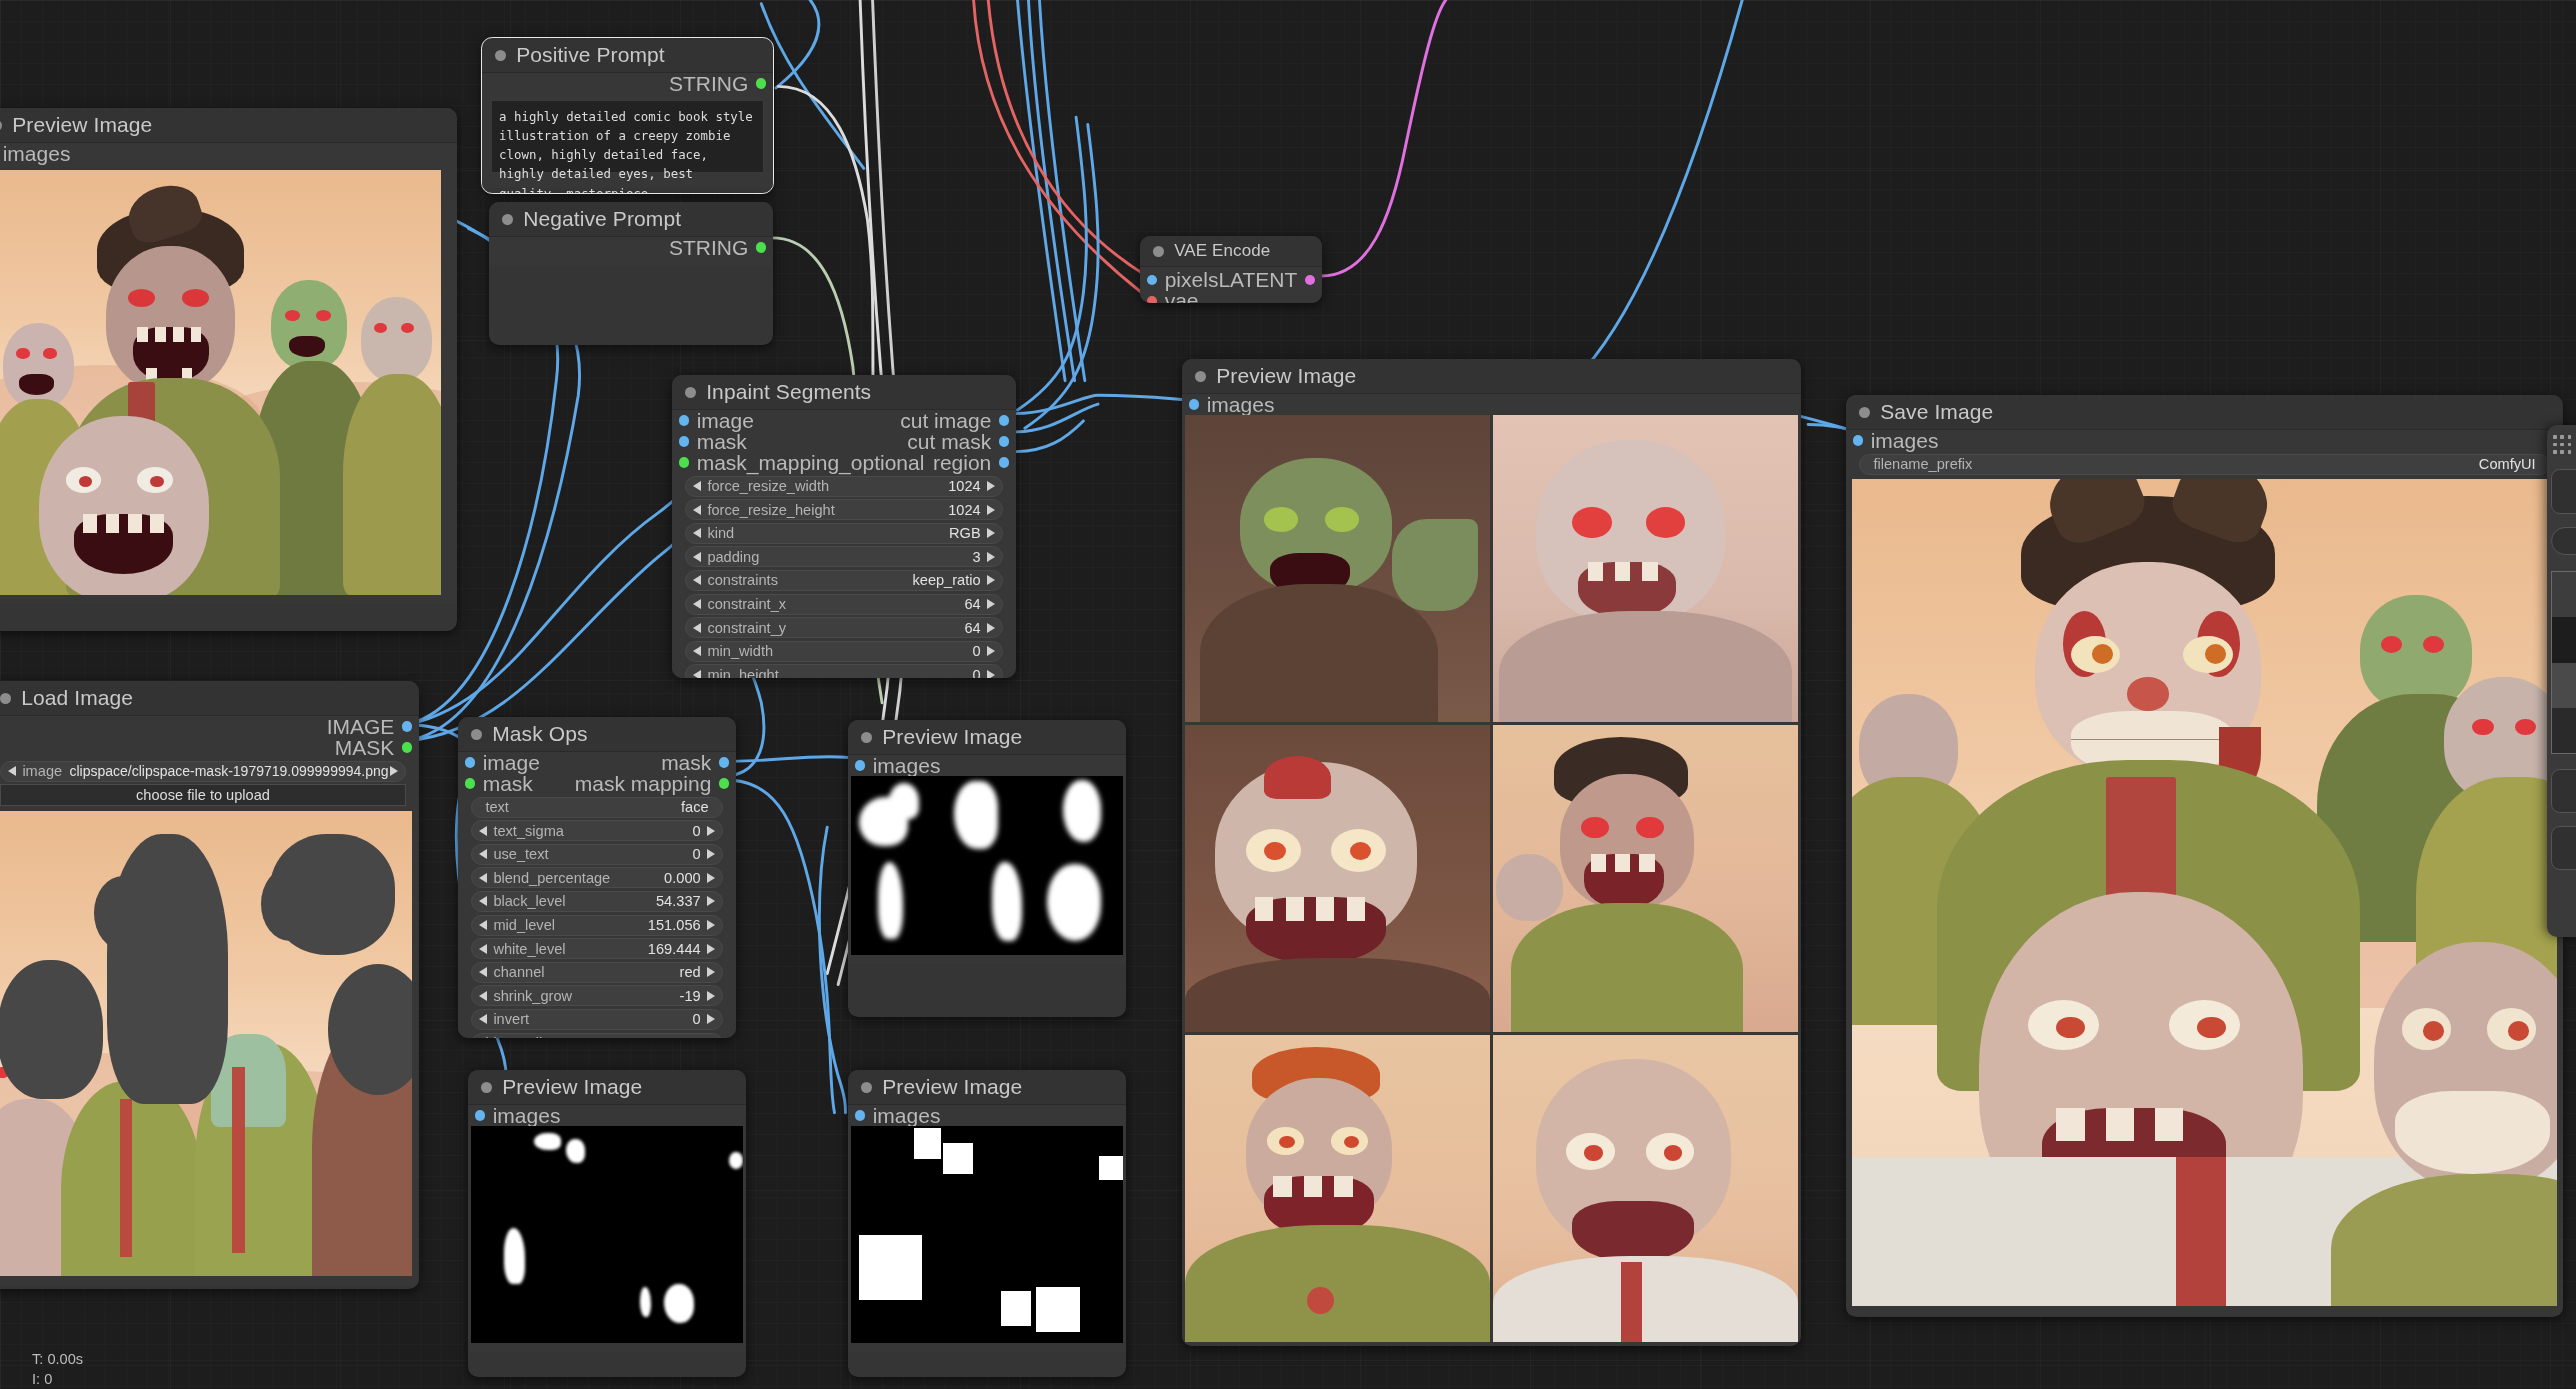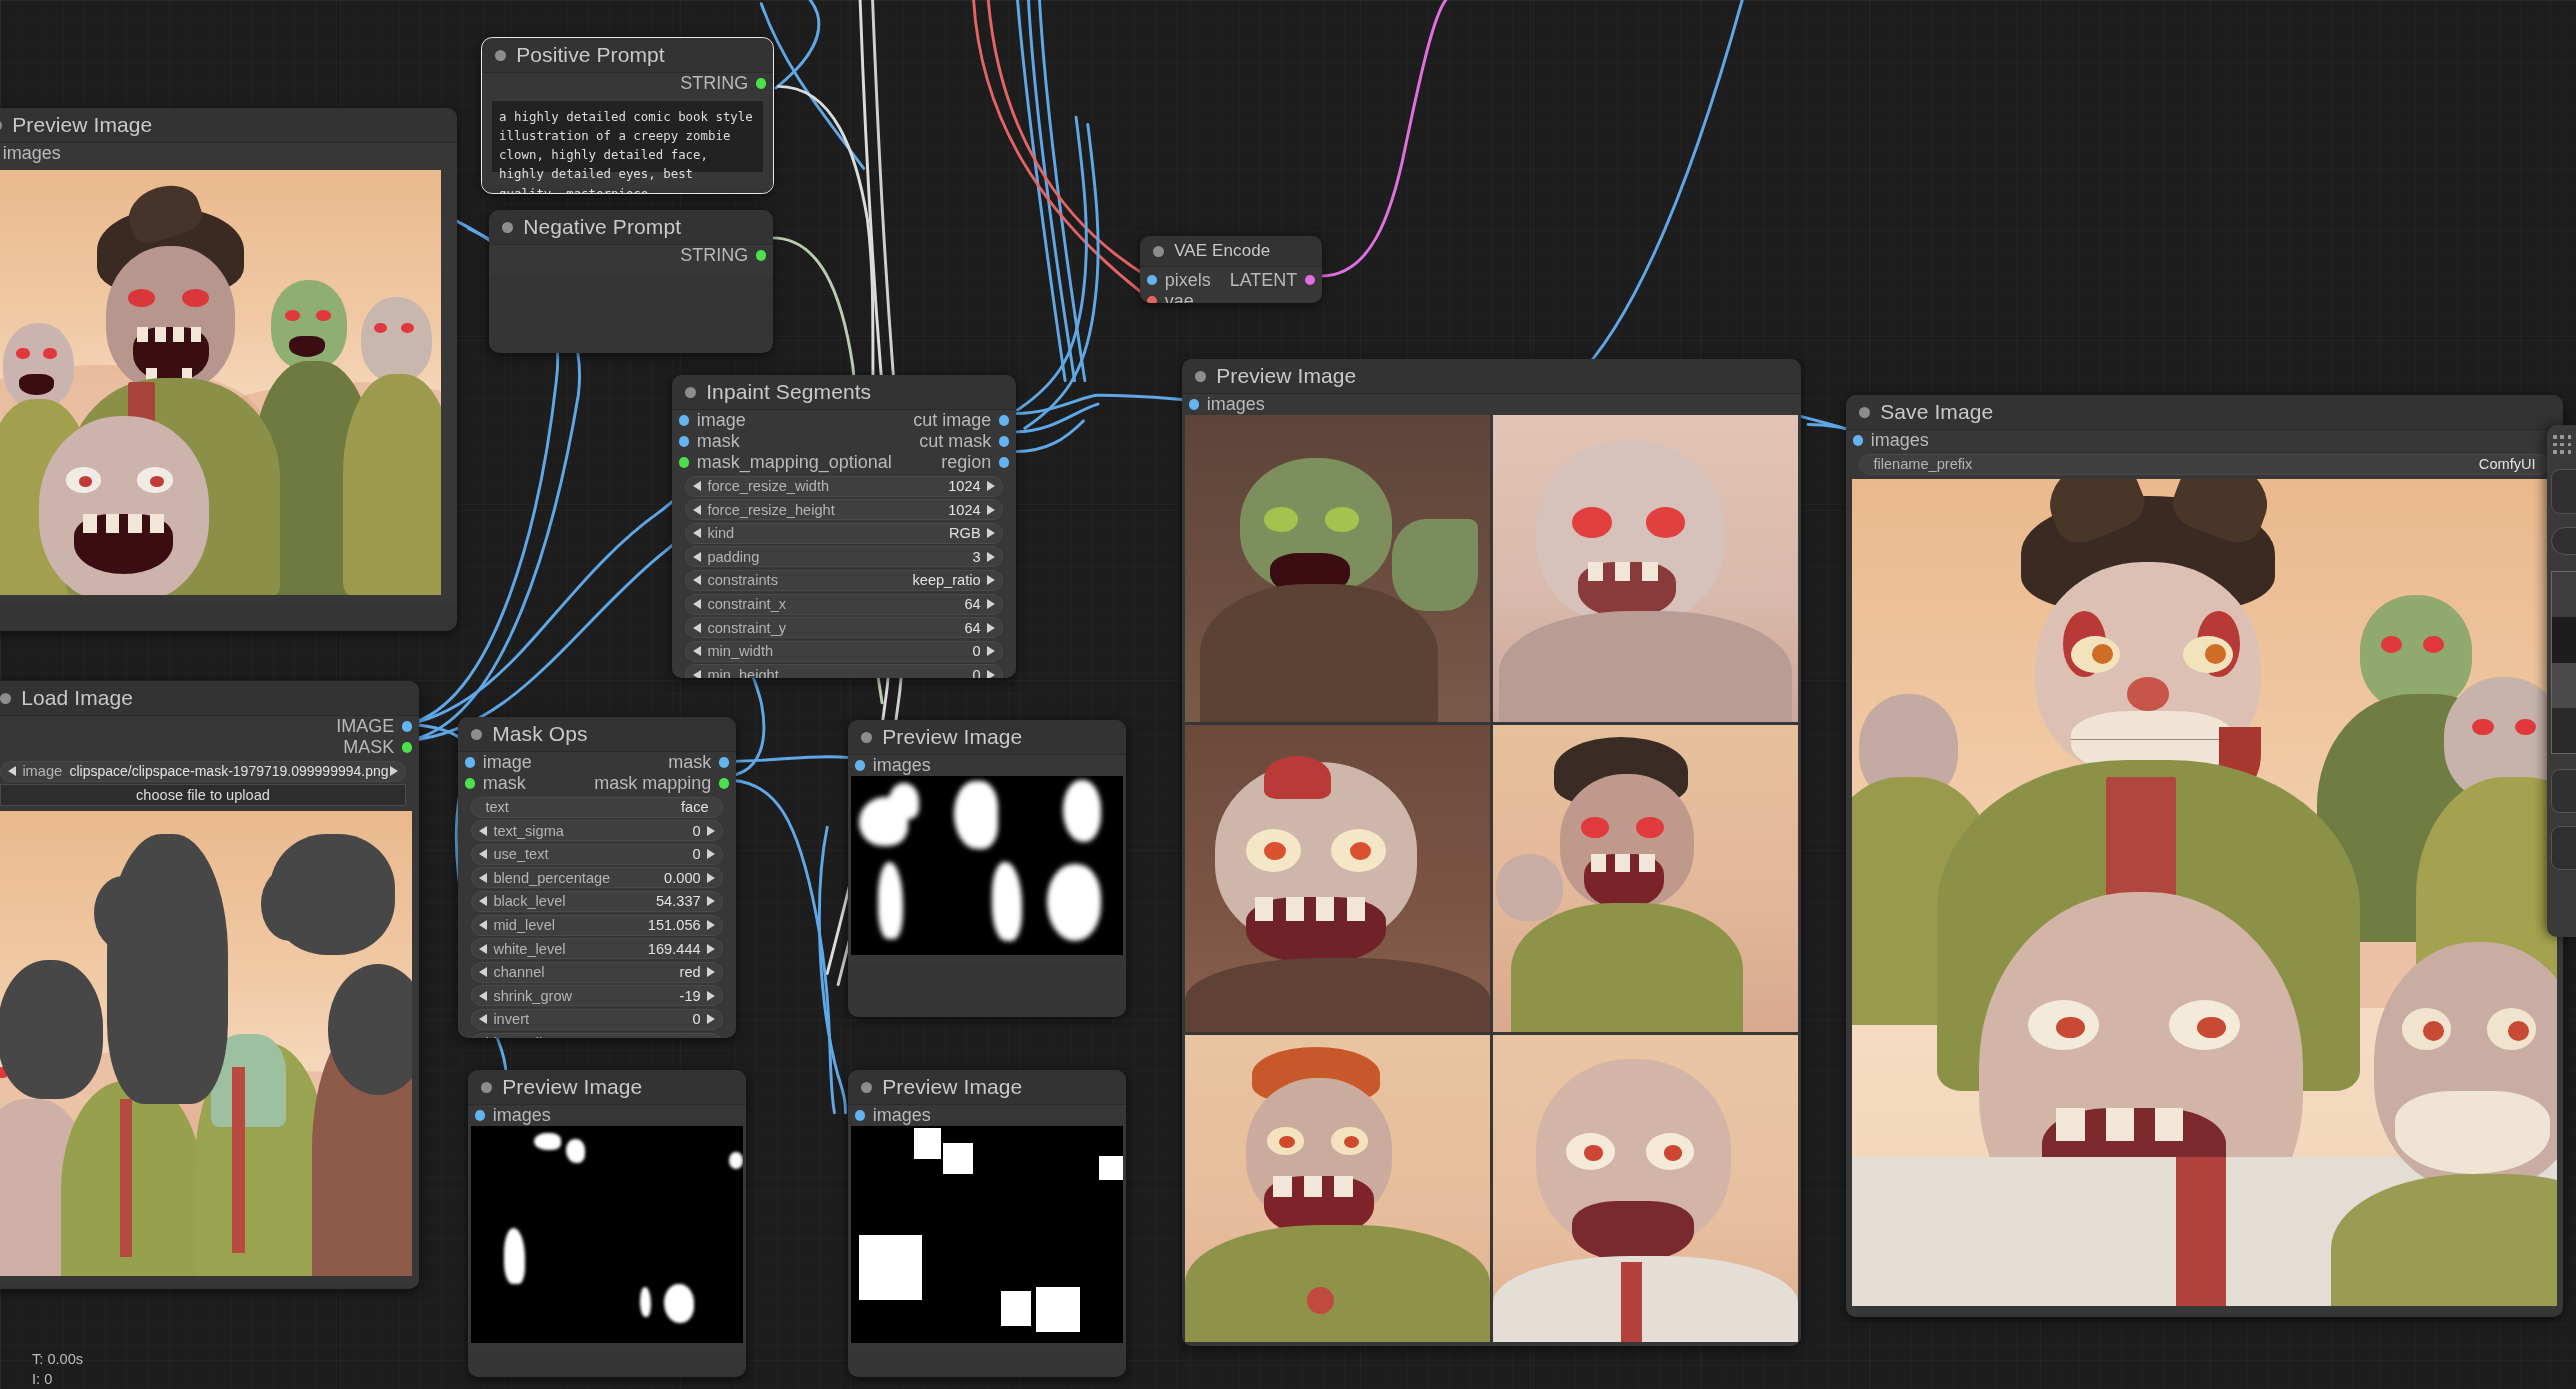--- a/index.html
+++ b/index.html
@@ -44,21 +44,21 @@
   .prow{ display:flex; align-items:center; height:21px; position:relative; padding:0 13px;}
   .prow.two{ justify-content:space-between; }
   .port{ width:10.2px;height:10.2px;border-radius:50%; position:absolute; }
   .port.l{ left:6.6px; }
   .port.r{ right:6.6px; }
   .p-image{ background:#64b4f0;}
   .p-mask{ background:#64b4f0;}
   .p-green{ background:#4ce04c;}
   .p-red{ background:#e46464;}
   .p-pink{ background:#e070e0;}
-  .plabel{ font-size:18px; color:#b9b9b9; }
+  .plabel{ font-size:21px; color:#b9b9b9; }
   .plabel.in{ margin-left:11.7px; }
   .plabel.out{ margin-left:auto; margin-right:11.7px; }
 
   
   .wrap{ padding:0 7.3px; }
   .wdg{
     height:21px; margin:2.6px 5.9px; border-radius:11px;
     background:#3f3f3f; border:0.7px solid #4a4a4a;
     display:flex; align-items:center; justify-content:space-between;
     padding:0 7.3px; position:relative;
@@ -227,21 +227,21 @@
   </div>
   <div class="nbody">
     <div class="prow">
       <span class="plabel out">STRING</span>
       <span class="port r p-green"></span>
     </div>
     <div class="ta" style="height:73px;">a highly detailed comic book style illustration of a creepy zombie clown, highly detailed face, highly detailed eyes, best quality, masterpiece</div>
   </div>
 </div>
 
-<div class="node" style="left:489px; top:210px; width:284px; height:143px;">
+<div class="node" style="left:489px; top:202px; width:284px; height:143px;">
   <div class="nhead">
     <span class="ndot"></span>
     <span class="ntitle">Negative Prompt</span>
   </div>
   <div class="nbody">
     <div class="prow">
       <span class="plabel out">STRING</span>
       <span class="port r p-green"></span>
     </div>
   </div>

